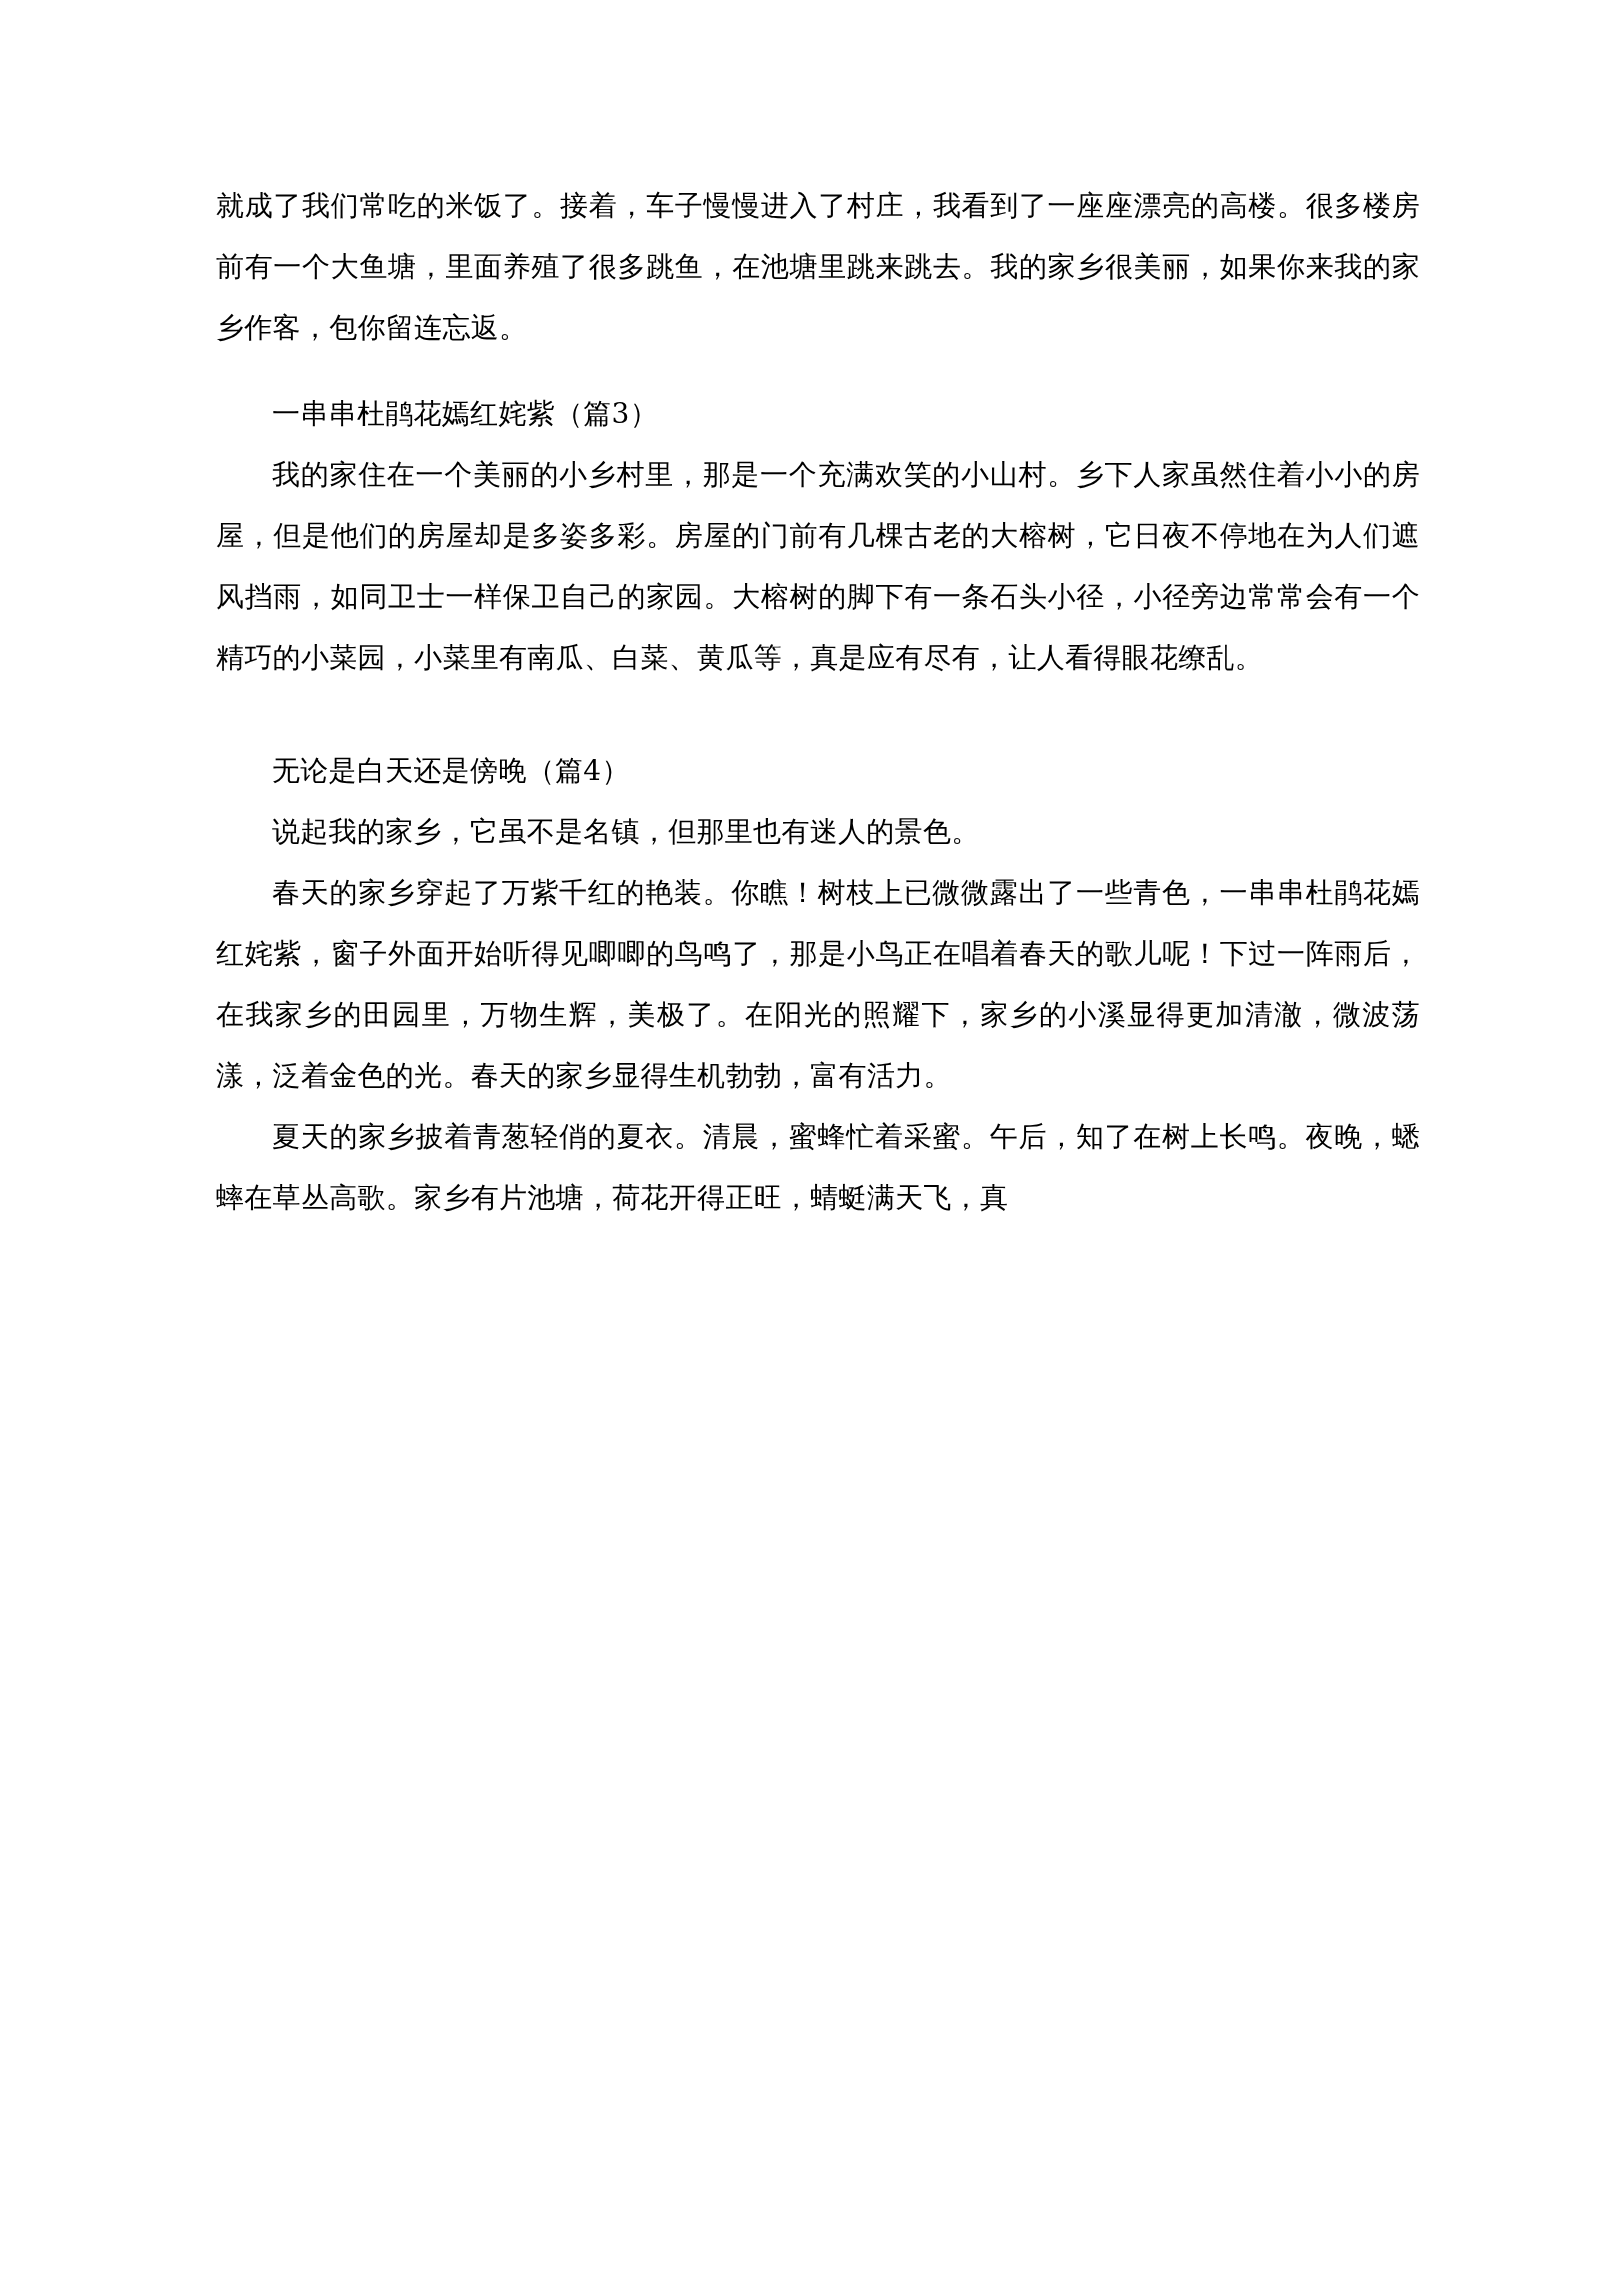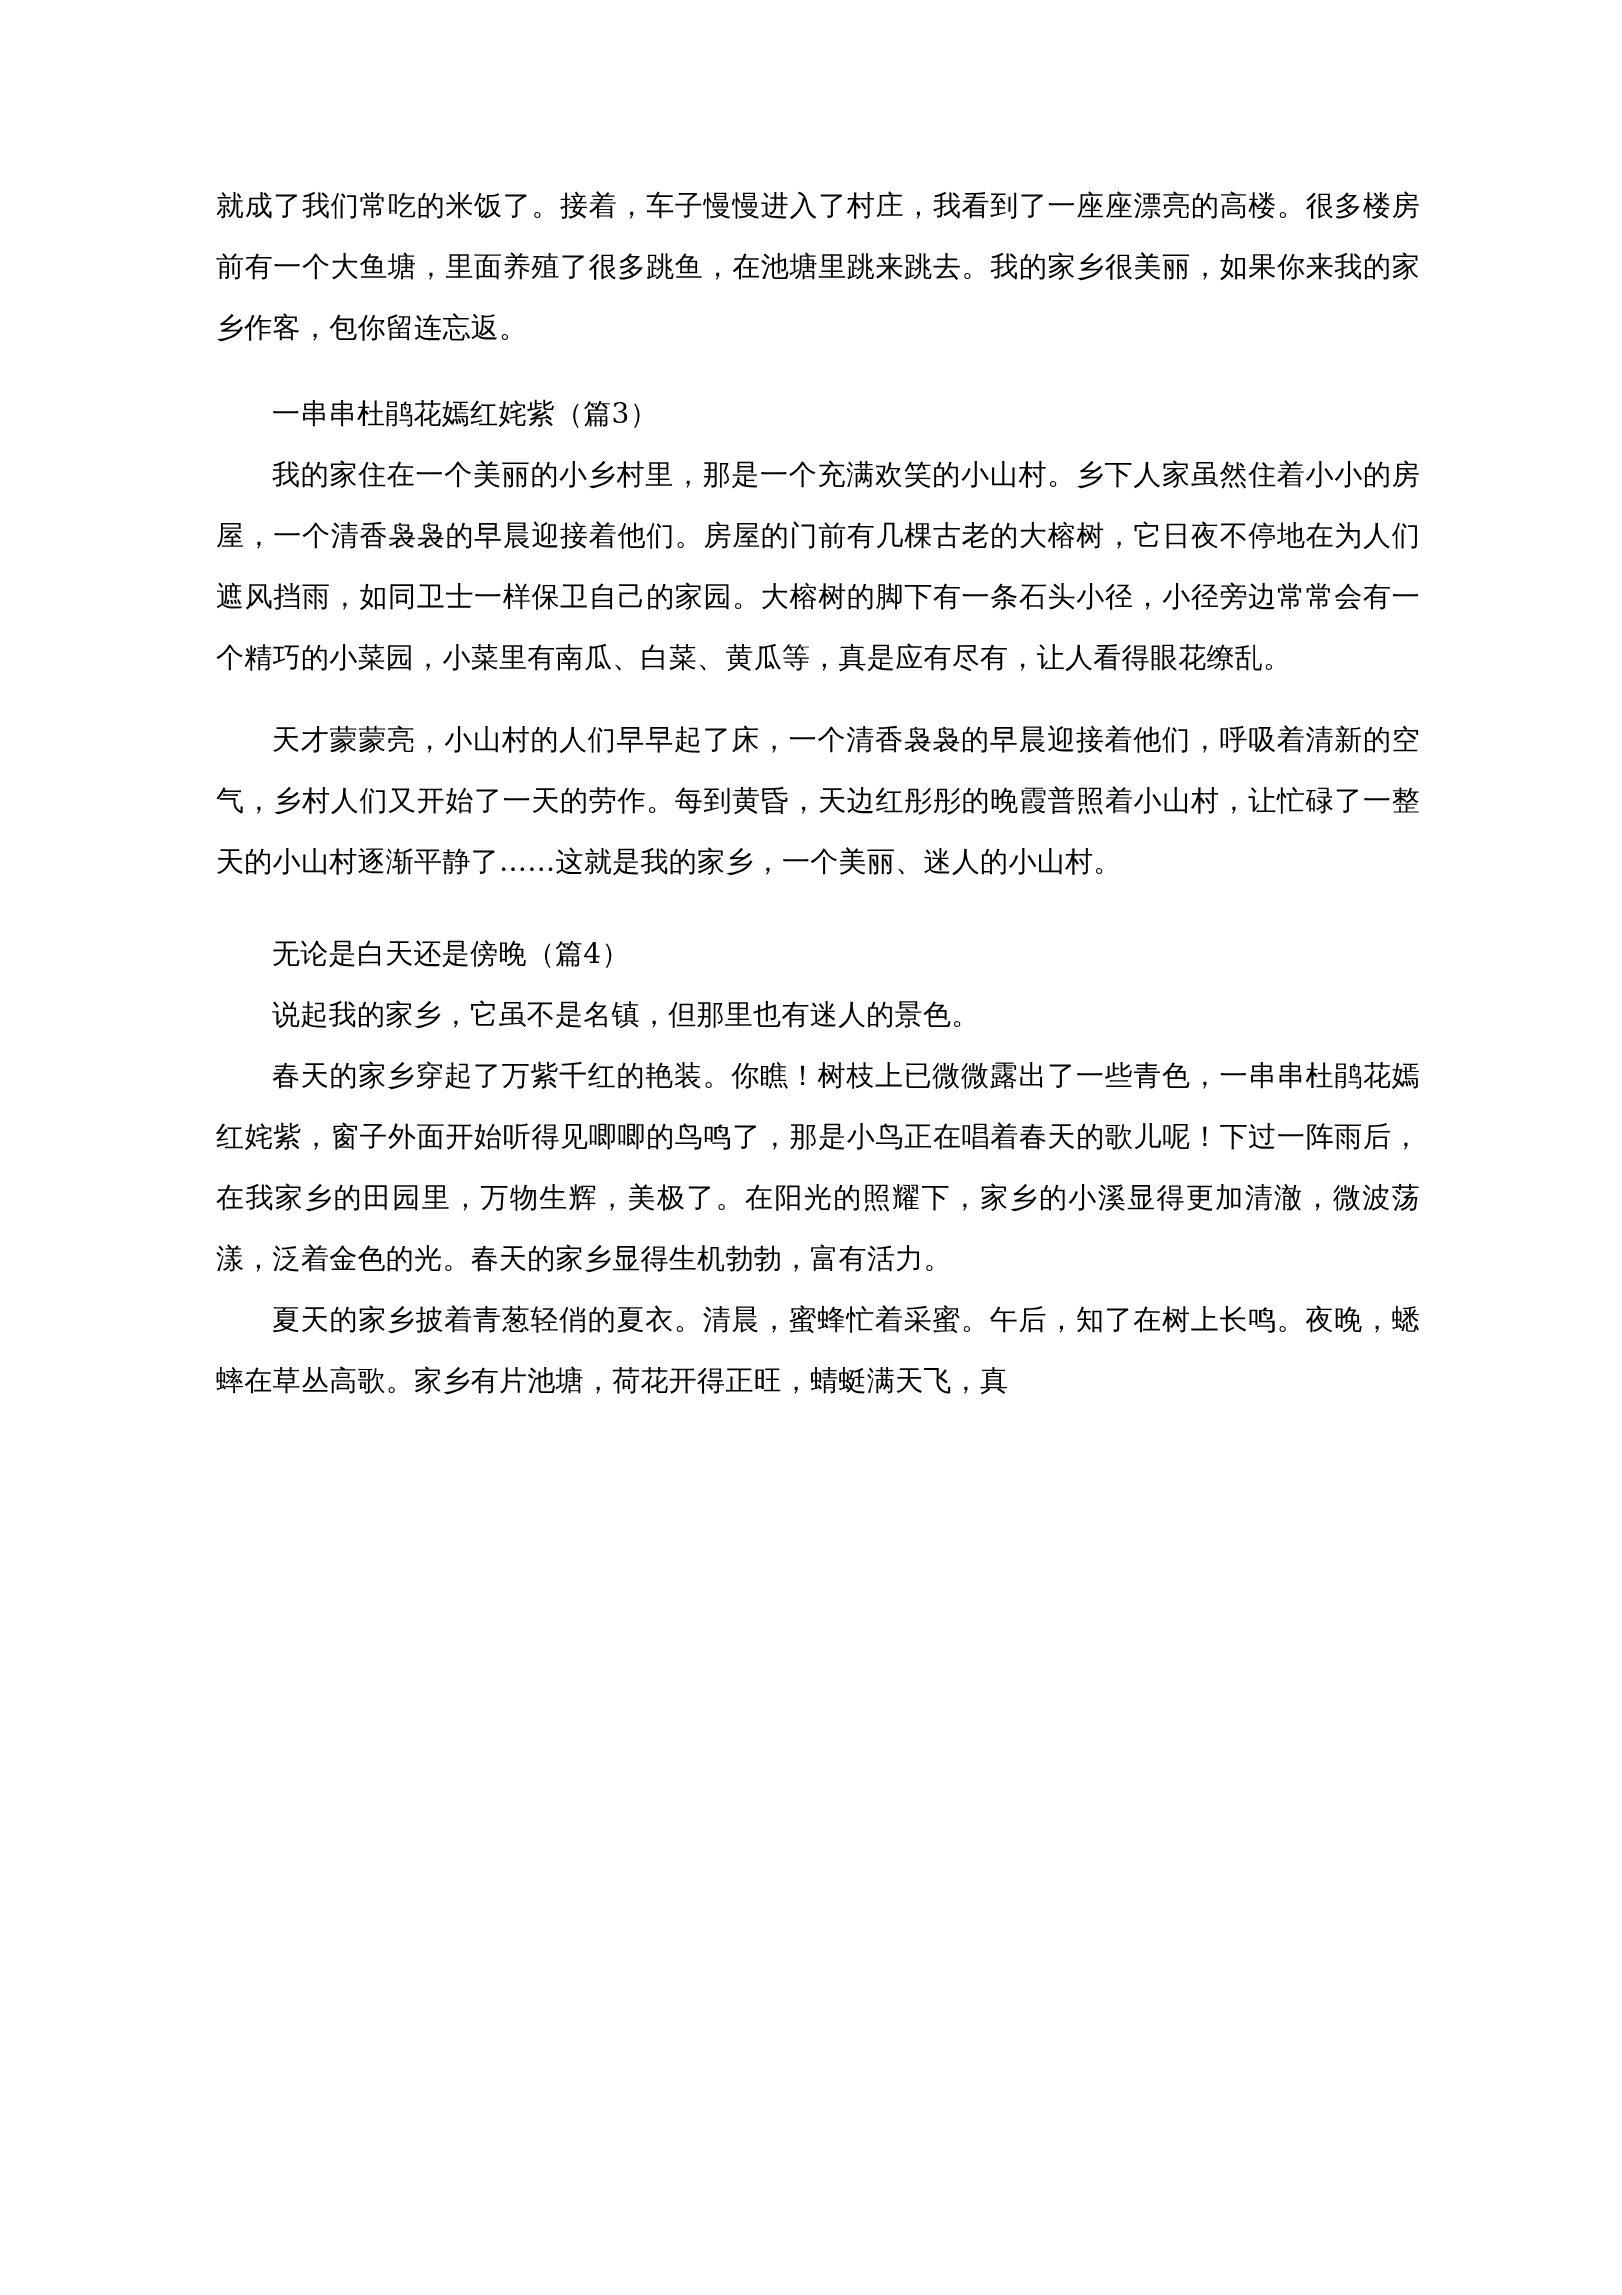--- a/index.html
+++ b/index.html
@@ -48,26 +48,25 @@
 <body>
 
 <div class="page">
   <div class="content">
 
     <p class="body">就成了我们常吃的米饭了。接着，车子慢慢进入了村庄，我看到了一座座漂亮的高楼。很多楼房前有一个大鱼塘，里面养殖了很多跳鱼，在池塘里跳来跳去。我的家乡很美丽，如果你来我的家乡作客，包你留连忘返。</p>
     <div class="spacer-sm"></div>
 
     <p class="heading">一串串杜鹃花嫣红姹紫（篇3）</p>
 
-    <p class="indent">我的家住在一个美丽的小乡村里，那是一个充满欢笑的小山村。乡下人家虽然住着小小的房屋，一个清香袅袅的早晨迎接着他们。房屋的门前有几棵古老的大榕树，它日夜不停地在为人们遮风挡雨，如同卫士一样保卫自己的家园。大榕树的脚下有一条石头小径，小径旁边常常会有一个精巧的小菜园，小菜里有南瓜、白菜、黄瓜等，真是应有尽有，让人看得眼花缭乱。</p>
+    <p class="indent">我的家住在一个美丽的小乡村里，那是一个充满欢笑的小山村。乡下人家虽然住着小小的房屋，但是他们的房屋却是多姿多彩。房屋的门前有几棵古老的大榕树，它日夜不停地在为人们遮风挡雨，如同卫士一样保卫自己的家园。大榕树的脚下有一条石头小径，小径旁边常常会有一个精巧的小菜园，小菜里有南瓜、白菜、黄瓜等，真是应有尽有，让人看得眼花缭乱。</p>
     <div class="spacer-sm"></div>
 
     <div class="spacer-sm"></div>
 
-    <p class="indent">天才蒙蒙亮，小山村的人们早早起了床，一个清香袅袅的早晨迎接着他们，呼吸着清新的空气，乡村人们又开始了一天的劳作。每到黄昏，天边红彤彤的晚霞普照着小山村，让忙碌了一整天的小山村逐渐平静了……这就是我的家乡，一个美丽、迷人的小山村。</p>
     <div class="spacer-md"></div>
 
     <p class="heading">无论是白天还是傍晚（篇4）</p>
 
     <p class="indent">说起我的家乡，它虽不是名镇，但那里也有迷人的景色。</p>
 
     <p class="indent">春天的家乡穿起了万紫千红的艳装。你瞧！树枝上已微微露出了一些青色，一串串杜鹃花嫣红姹紫，窗子外面开始听得见唧唧的鸟鸣了，那是小鸟正在唱着春天的歌儿呢！下过一阵雨后，在我家乡的田园里，万物生辉，美极了。在阳光的照耀下，家乡的小溪显得更加清澈，微波荡漾，泛着金色的光。春天的家乡显得生机勃勃，富有活力。</p>
 
     <p class="indent">夏天的家乡披着青葱轻俏的夏衣。清晨，蜜蜂忙着采蜜。午后，知了在树上长鸣。夜晚，蟋蟀在草丛高歌。家乡有片池塘，荷花开得正旺，蜻蜓满天飞，真</p>
 

